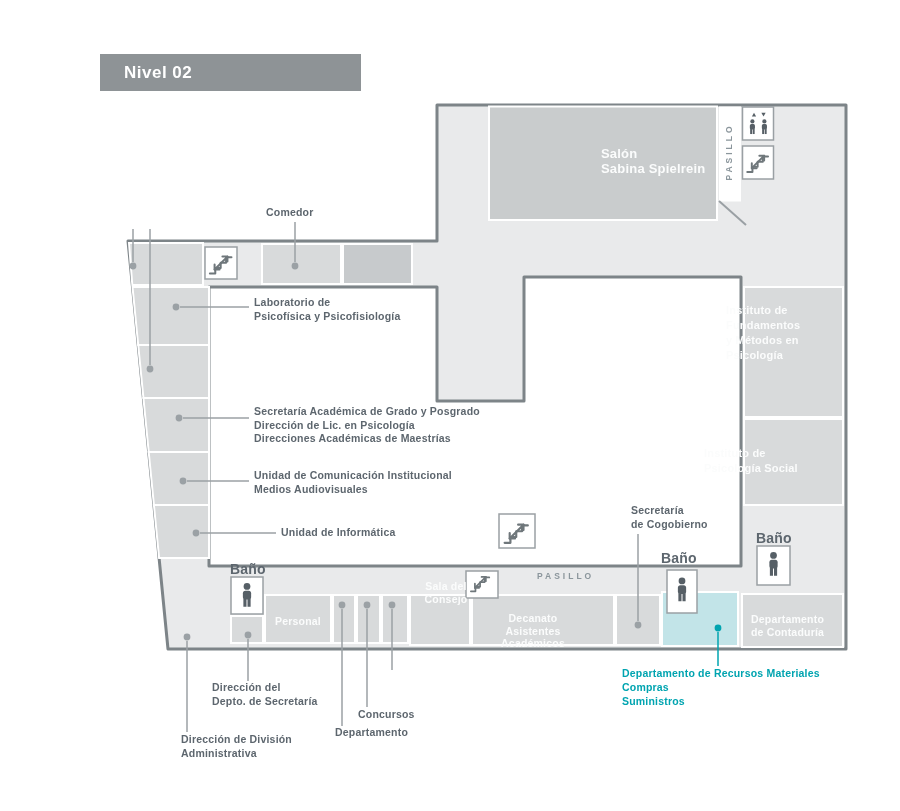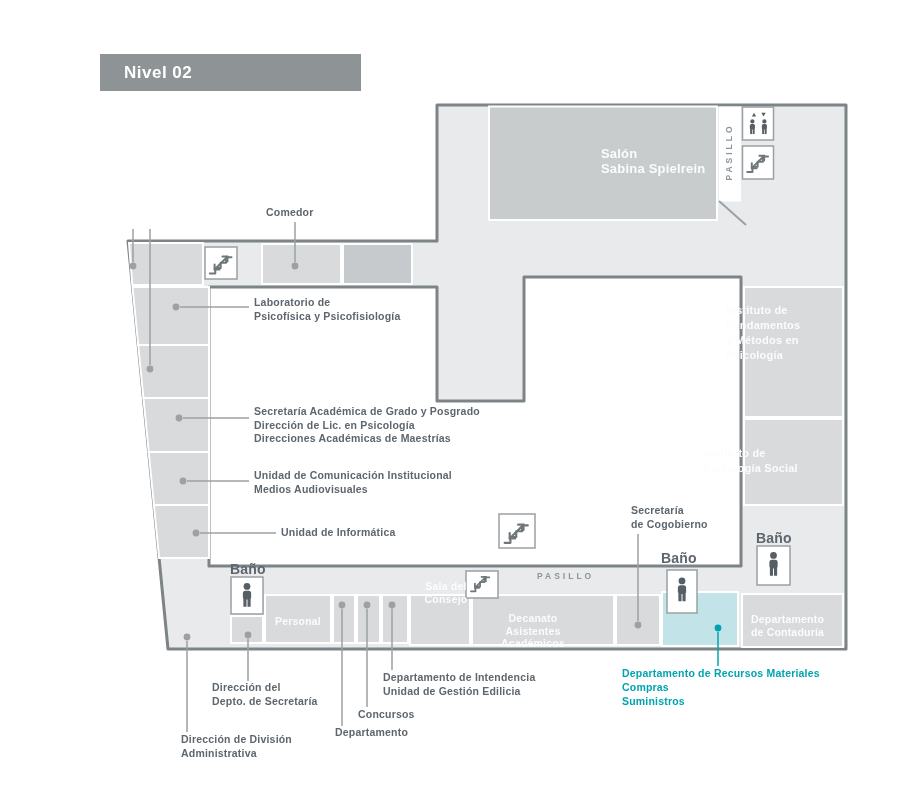--- a/index.html
+++ b/index.html
@@ -189,20 +189,18 @@
 Consejo</div>
   <div class="lbl room" style="left:473px;top:612px;width:120px">Decanato
 Asistentes Académicos</div>
   <div class="lbl room" style="left:740px;top:613px;width:95px">Departamento
 de Contaduría</div>
   <div class="lbl teal" style="left:622px;top:666px">Departamento de Recursos Materiales
 Compras
 Suministros</div>
   <div class="lbl" style="left:212px;top:681px">Dirección del
 Depto. de Secretaría</div>
-  <div class="lbl" style="left:383px;top:671px">Departamento de Intendencia
-Unidad de Gestión Edilicia</div>
   <div class="lbl" style="left:358px;top:708px">Concursos</div>
   <div class="lbl" style="left:335px;top:726px">Departamento</div>
   <div class="lbl" style="left:181px;top:733px">Dirección de División
 Administrativa</div>
 
 </div>
 
 </body></html>

